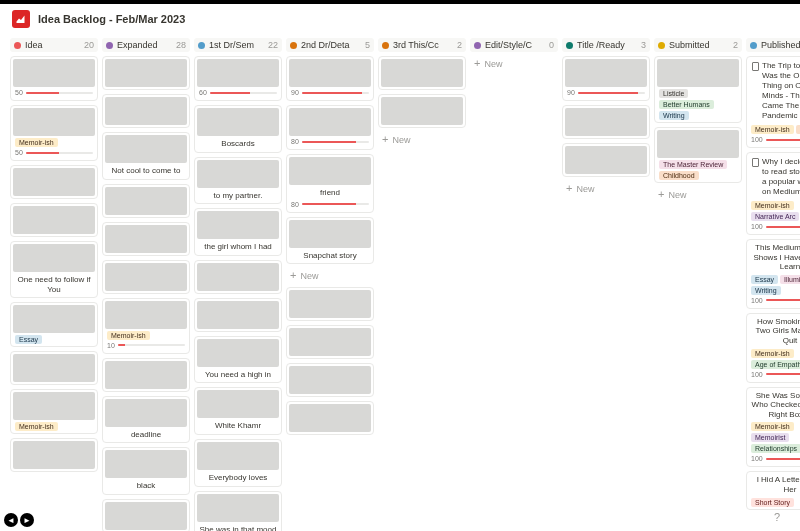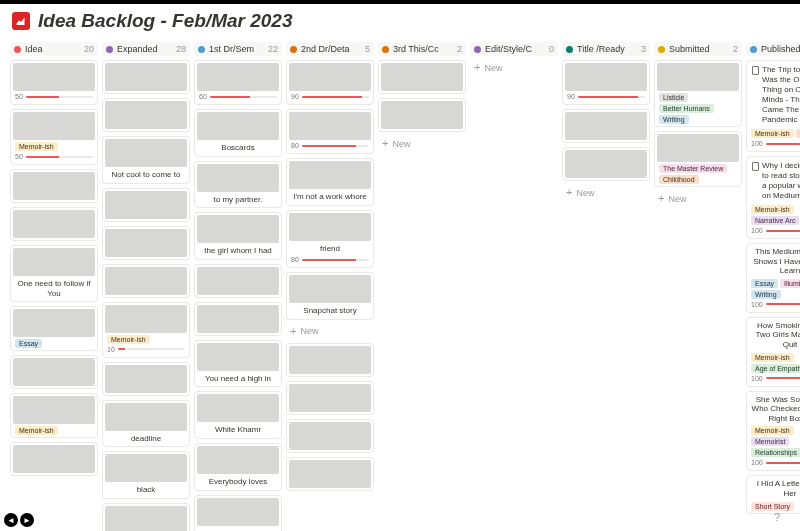--- a/index.html
+++ b/index.html
@@ -3,21 +3,21 @@
   <meta charset="utf-8">
   <style>
     * { margin: 0; padding: 0; box-sizing: border-box; }
     body { font-family: -apple-system, BlinkMacSystemFont, "Segoe UI", Helvetica, Arial, sans-serif; font-size: 11px; background: #fff; color: #37352f; overflow: hidden; }
     
     .top-bar { height: 4px; background: #000; }
     
     .header { display: flex; align-items: center; padding: 6px 12px; gap: 8px; }
     .header-icon { width: 18px; height: 18px; background: #dc2626; border-radius: 3px; display: flex; align-items: center; justify-content: center; }
     .header-icon svg { width: 12px; height: 12px; fill: #fff; }
-    .header-title { font-size: 19px; font-weight: 700; font-style: italic; }
+    .header-title { font-size: 11px; font-weight: 700; }
     
     .board { display: flex; gap: 4px; padding: 4px 10px; align-items: flex-start; overflow: hidden; }
     .column { flex: 0 0 88px; min-width: 88px; display: flex; flex-direction: column; gap: 4px; }
     
     .col-head { display: flex; align-items: center; gap: 4px; padding: 2px 4px; background: #f7f7f5; border-radius: 3px; font-size: 9px; }
     .dot { width: 7px; height: 7px; border-radius: 50%; flex-shrink: 0; }
     .col-name { font-weight: 500; white-space: nowrap; overflow: hidden; text-overflow: ellipsis; flex: 1; }
     .col-count { color: #9b9a97; font-size: 9px; }
     
     .card { background: #fff; border: 1px solid #e9e9e7; border-radius: 4px; padding: 2px; display: flex; flex-direction: column; gap: 2px; }
@@ -243,24 +243,20 @@
         <div class="card-img"></div>
         <div class="progress-row">
           <span class="progress-num">80</span>
           <div class="progress-bar">
             <div class="progress-fill" style="width: 80%;"></div>
           </div>
         </div>
       </div>
       <div class="card">
         <div class="card-img"></div>
-        <div class="card-title">I'm not a work whore</div>
-      </div>
-      <div class="card">
-        <div class="card-img"></div>
         <div class="card-title">friend</div>
         <div class="progress-row">
           <span class="progress-num">80</span>
           <div class="progress-bar">
             <div class="progress-fill" style="width: 80%;"></div>
           </div>
         </div>
       </div>
       <div class="card">
         <div class="card-img"></div>

